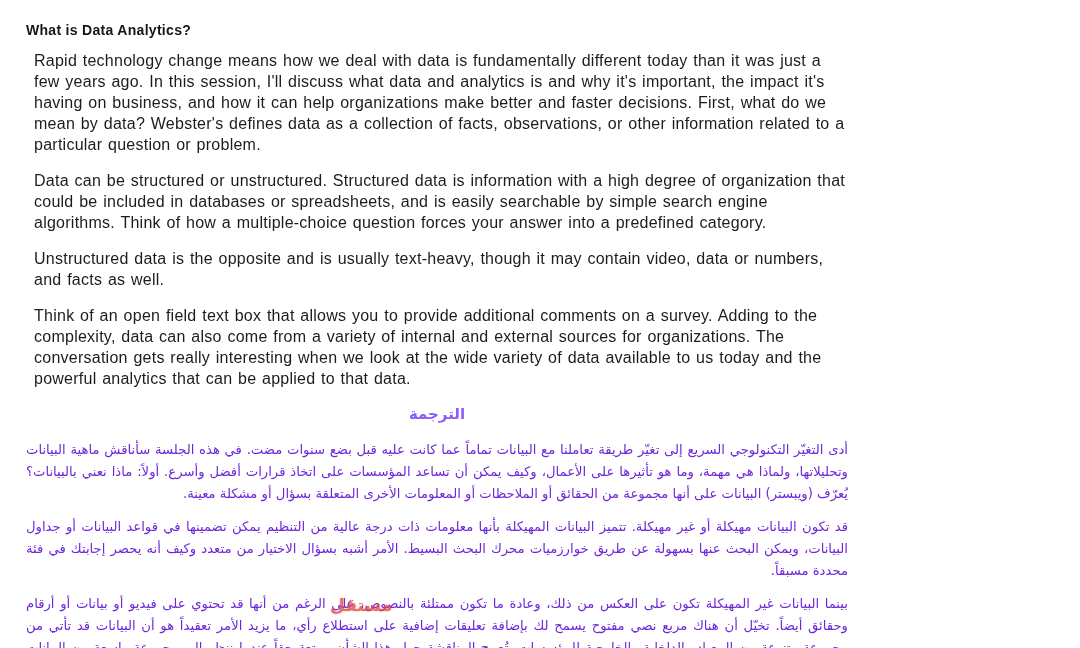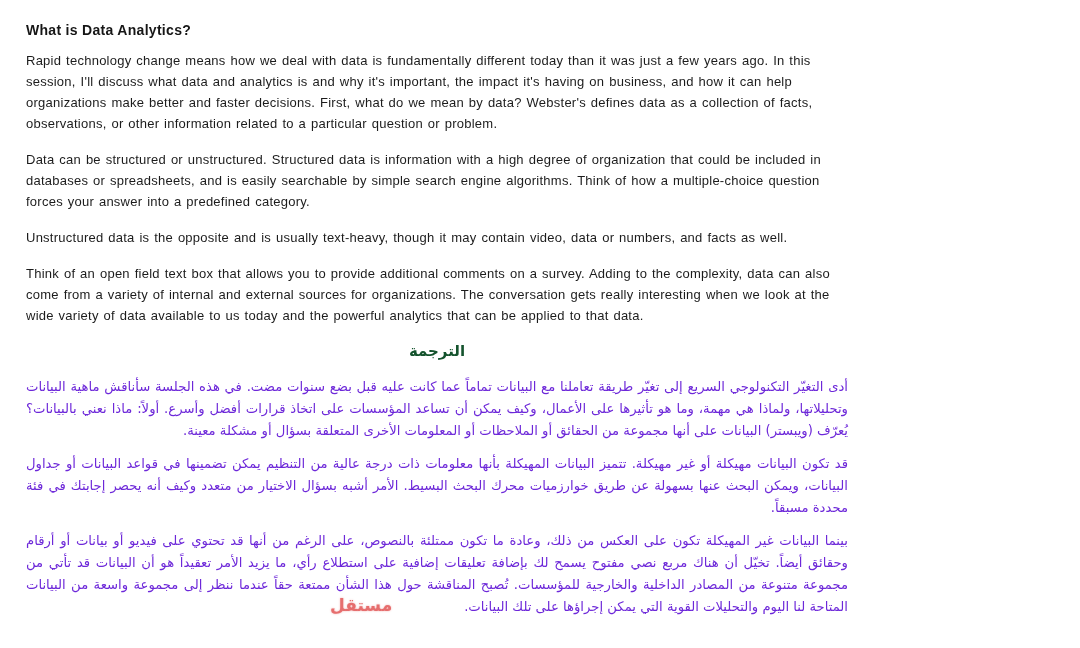--- a/index.html
+++ b/index.html
@@ -23,36 +23,36 @@
     position: relative;
   }
   .doc-title {
     font-size: 14px;
     font-weight: bold;
     letter-spacing: 0.3px;
     margin: 8px 0 12px 0;
     color: #161616;
   }
   p.en {
-    font-size: 13px;
+    font-size: 16px;
     line-height: 21px;
     letter-spacing: 0.25px;
     word-spacing: 1px;
-    margin: 0 0 15px 0;
+    margin: 0 0 15px 8px;
     text-align: left;
     color: #1c1c1c;
   }
   .translation-heading {
     font-family: "DejaVu Sans", sans-serif;
     direction: rtl;
     text-align: center;
     font-size: 15px;
     font-weight: bold;
     margin: 16px 0 16px 0;
-    color: #14532d;
+    color: #8b5cf6;
   }
   .arabic-title {
     font-family: "DejaVu Sans", sans-serif;
     direction: rtl;
     text-align: right;
     font-size: 13.5px;
     font-weight: bold;
     margin: 0 0 14px 0;
     color: #161616;
   }

